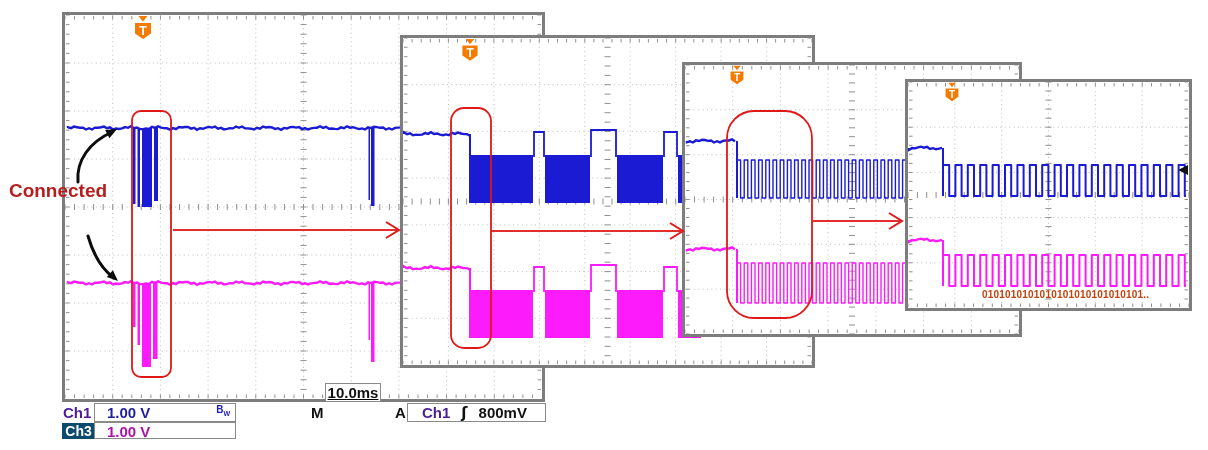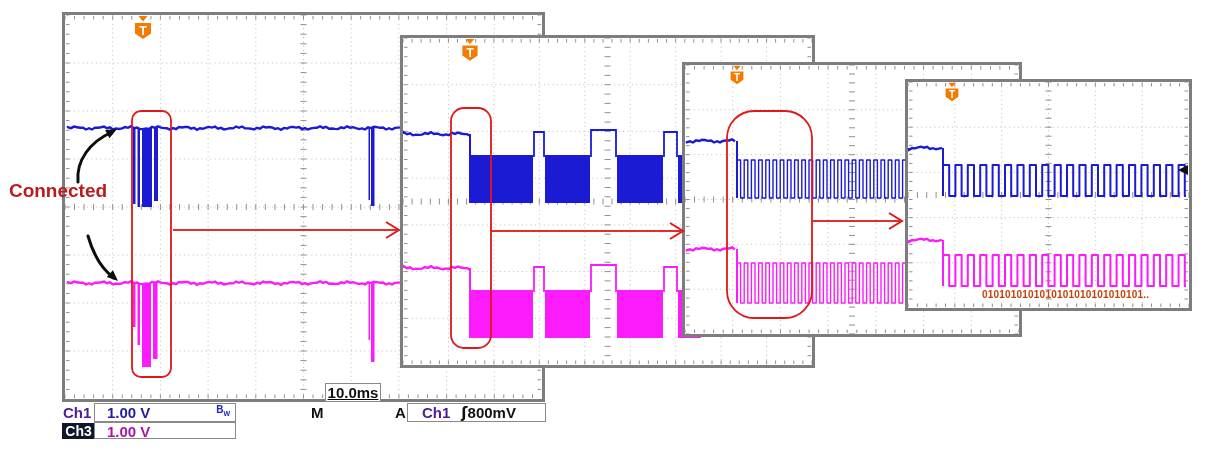--- a/index.html
+++ b/index.html
@@ -12,21 +12,21 @@
   .binary{position:absolute;left:982px;top:289px;width:262px;font-weight:bold;font-size:10px;
           color:#c2410c;letter-spacing:0.2px;z-index:46;white-space:nowrap;}
   .readouts{position:absolute;left:0;top:0;z-index:6;font-weight:bold;font-size:15px;}
   .ro{position:absolute;white-space:nowrap;}
   .rbox{position:absolute;background:#fff;border:1px solid #8a8a8a;box-sizing:border-box;
         display:flex;align-items:flex-start;}
   .ch1col{color:#4c1d95;}
   .ch3val{color:#aa14aa;}
   .navy{color:#201f9e;}
   .blk{color:#111;}
-  .chip{position:absolute;background:#0f172a;color:#fff;display:flex;align-items:center;
+  .chip{position:absolute;background:#0c4a6e;color:#fff;display:flex;align-items:center;
         justify-content:center;font-size:14px;box-sizing:border-box;}
   .bw{position:absolute;right:5px;top:1px;color:#2222c2;font-size:10px;line-height:10px;}
   .bw .sub{font-size:7px;vertical-align:sub;}
   .slope{font-family:"DejaVu Sans",sans-serif;}
   #overlay{position:absolute;left:0;top:0;z-index:50;pointer-events:none;}
 </style>
 </head>
 <body>
 
 <div class="stage">
@@ -153,21 +153,21 @@
       <span class="ch3val" style="margin-left:12px;">1.00 V</span>
     </div>
     <span class="ro blk" style="left:311px;top:404px;">M</span>
     <div class="rbox" style="left:325px;top:383px;width:56px;height:19px;justify-content:center;text-decoration:underline;">
       <span class="blk">10.0ms</span>
     </div>
     <span class="ro blk" style="left:395px;top:404px;">A</span>
     <div class="rbox" style="left:407px;top:403px;width:139px;height:19px;">
       <span class="ch1col" style="margin-left:14px;">Ch1</span>
       <span class="blk slope" style="margin-left:11px;">ʃ</span>
-      <span class="blk" style="">800mV</span>
+      <span class="blk" style="margin-left:11px;">800mV</span>
     </div>
   </div>
 
   <div class="binary">0101010101010101010101010101..</div>
 
   <svg id="overlay" width="1208" height="450" viewBox="0 0 1208 450">
       <rect x="132" y="111" width="39" height="266" rx="9" ry="9" fill="none" stroke="#e01818" stroke-width="1.8"></rect>
       <rect x="451" y="108" width="40" height="240" rx="13" ry="13" fill="none" stroke="#e01818" stroke-width="1.8"></rect>
       <rect x="727" y="111" width="85" height="207" rx="27" ry="27" fill="none" stroke="#e01818" stroke-width="1.8"></rect>
       <g>

